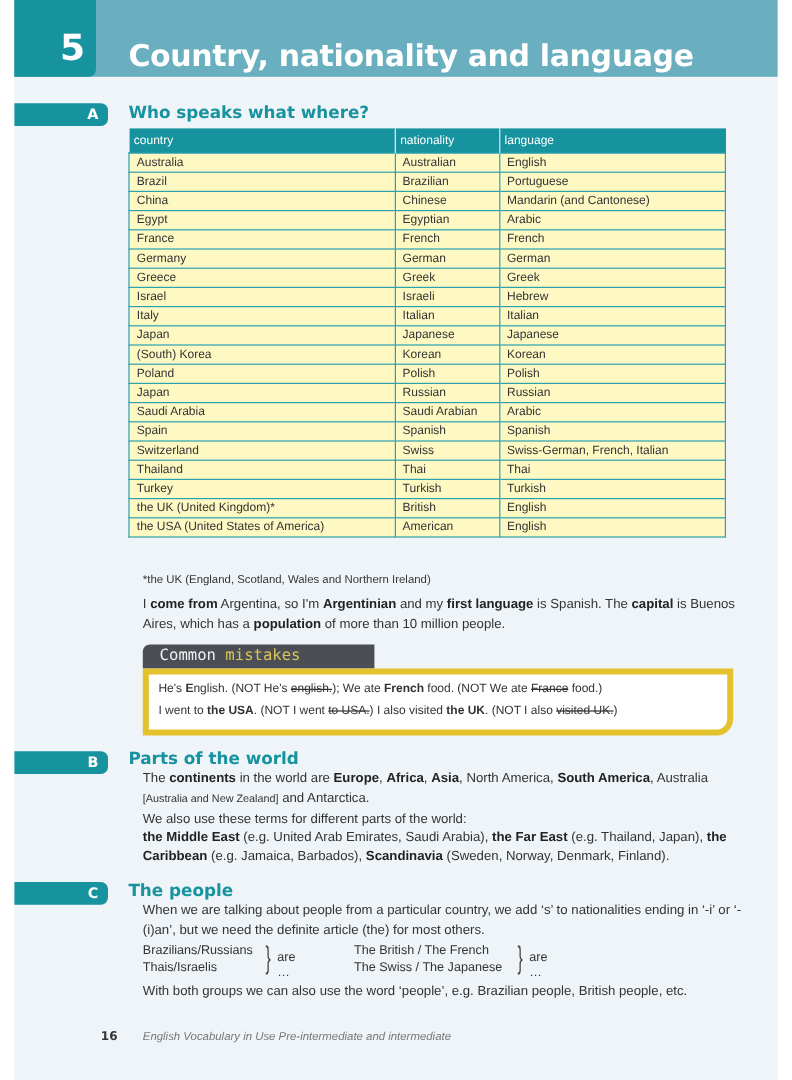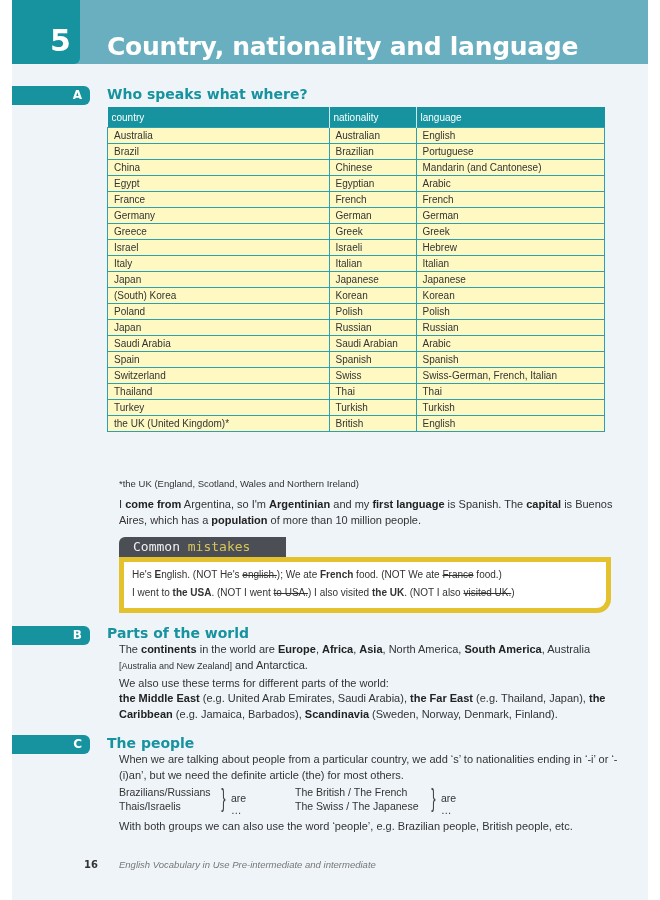--- a/index.html
+++ b/index.html
@@ -49,21 +49,21 @@
   }
   .footnote {
     position: absolute; left: 107px; top: 478px; font-size: 9.5px; font-family: "Liberation Sans", sans-serif; color: #333;
   }
   .para {
     position: absolute; left: 107px; width: 500px; font-size: 11px; line-height: 16px; color: #333;
     font-family: "Liberation Sans", sans-serif;
   }
   .para b { color: #222; }
   .cm-tab {
-    position: absolute; left: 107px; top: 537px; width: 167px; height: 20px; background: #4b4f55;
+    position: absolute; left: 107px; top: 537px; width: 193px; height: 20px; background: #4b4f55;
     border-radius: 6px 0 0 0;
   }
   .cm-tab .w1 {
     position: absolute; left: 14px; top: 2px; color: #f0f0f0; font-family: "DejaVu Sans Mono", monospace; font-size: 13px;
   }
   .cm-tab .w2 { color: #d8c45a; }
   .cm-box {
     position: absolute; left: 107px; top: 557px; width: 482px; height: 46px; background: #fff;
     border: 5px solid #e3c22e; border-radius: 0 0 14px 0;
   }
@@ -192,20 +192,25 @@
         <tr>
           <td>Turkey</td>
           <td>Turkish</td>
           <td>Turkish</td>
         </tr>
         <tr>
           <td>the UK (United Kingdom)*</td>
           <td>British</td>
           <td>English</td>
         </tr>
+        <tr>
+          <td>the USA (United States of America)</td>
+          <td>American</td>
+          <td>English</td>
+        </tr>
       </tbody>
   </table>
 
   <div class="footnote">*the UK (England, Scotland, Wales and Northern Ireland)</div>
 
   <div class="para" style="top:496px">
     <span>I </span><b>come from</b><span> Argentina, so I'm </span><b>Argentinian</b><span> and my </span><b>first language</b><span> is Spanish. The </span><b>capital</b><span> is Buenos Aires, which has a </span><b>population</b><span> of more than 10 million people.</span>
   </div>
 
   <div class="cm-tab">

